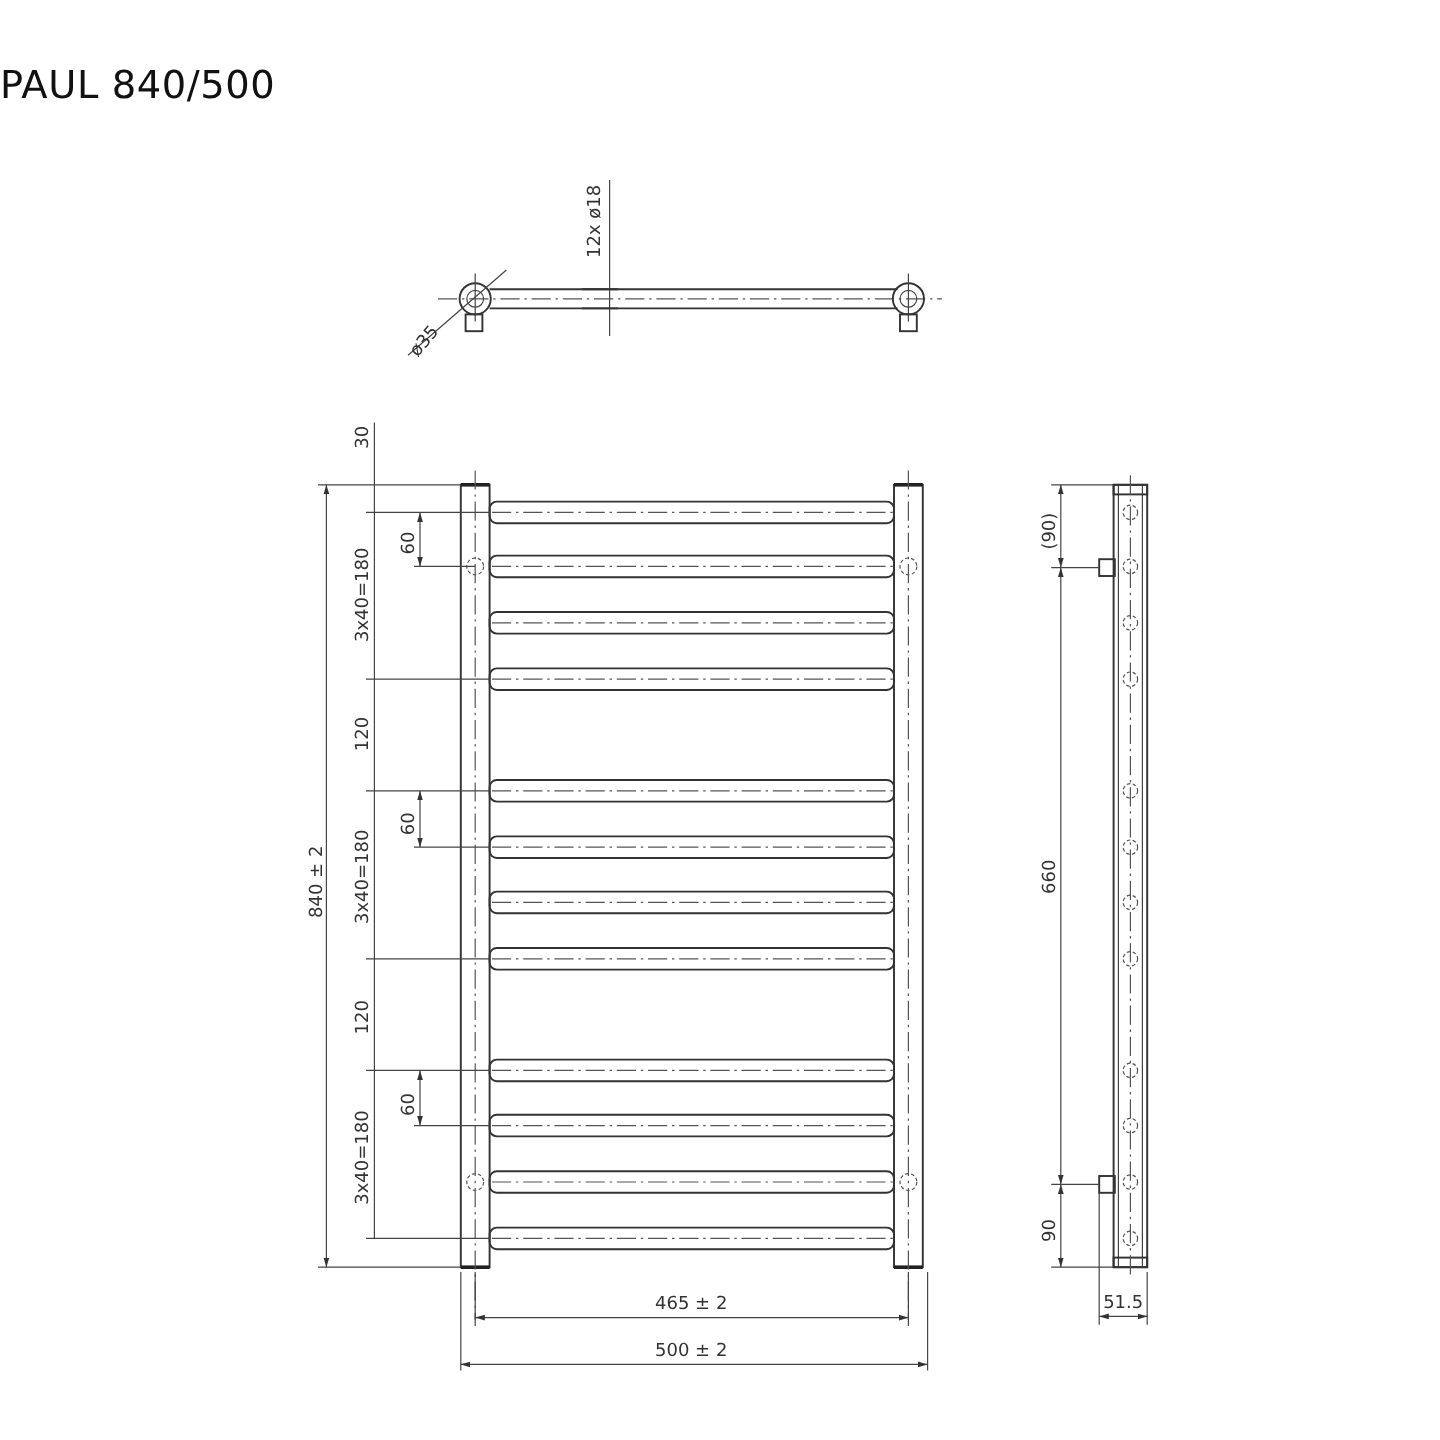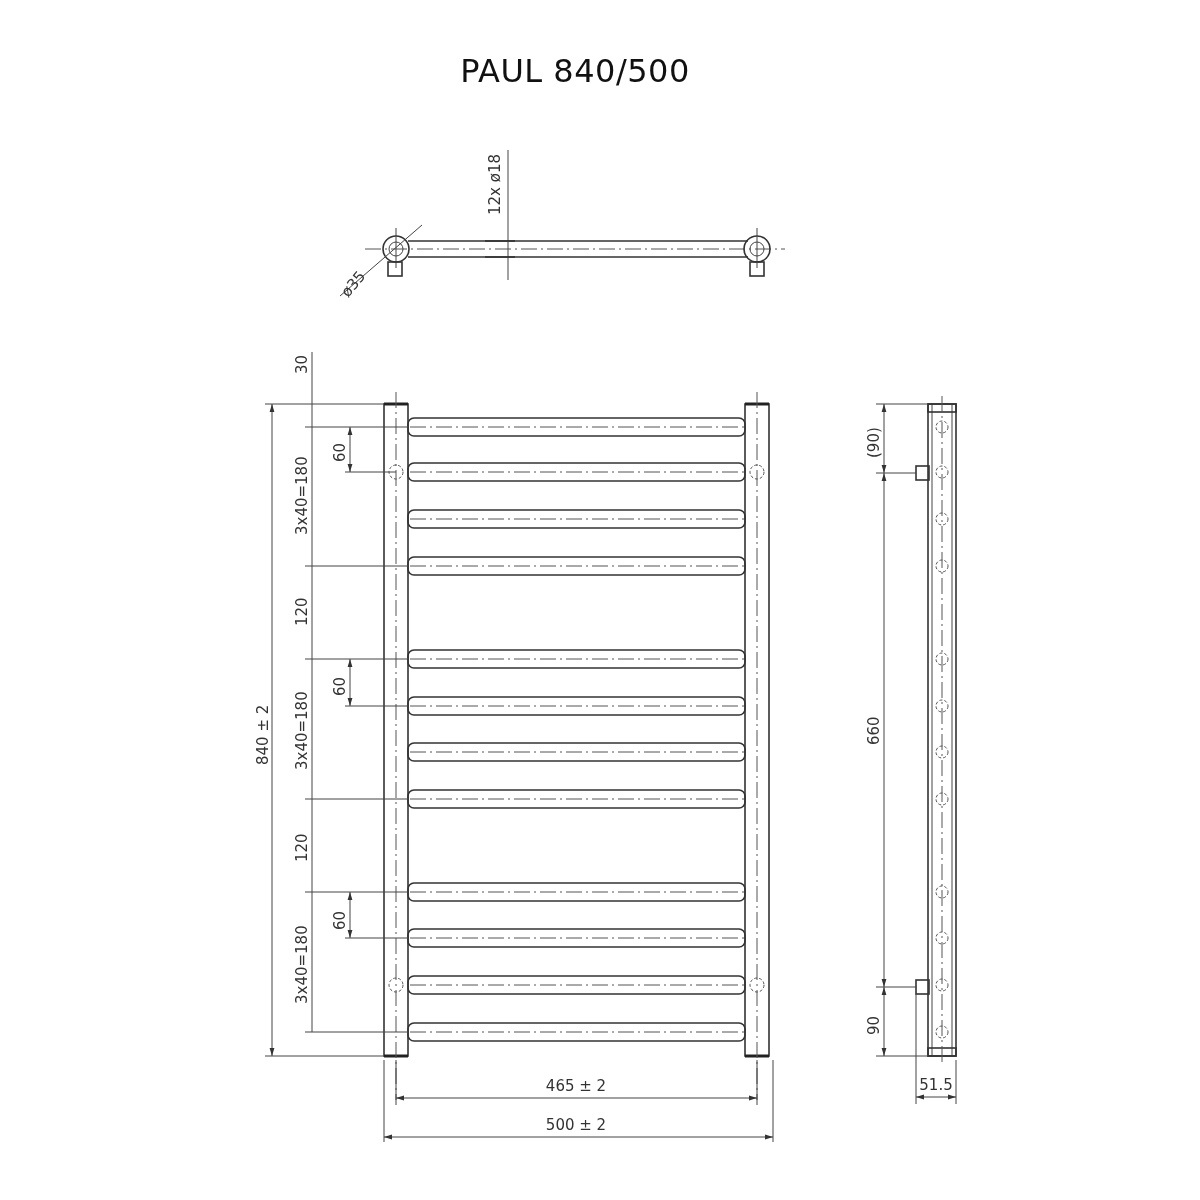--- a/index.html
+++ b/index.html
@@ -1,17 +1,17 @@
 <!DOCTYPE html>
 <html><head>
 <meta charset="utf-8">
 <style>
   html, body { margin: 0; padding: 0; background: #ffffff; }
   body { width: 1200px; height: 1200px; position: relative; overflow: hidden; font-family: "DejaVu Sans", sans-serif; }
-  #title { position: absolute; left: 0; top: 52px; width: 1150px; text-align: center; font-size: 32px; color: #111; letter-spacing: 0.5px; }
+  #title { position: absolute; left: 0; top: 52px; width: 1150px; text-align: left; font-size: 32px; color: #111; letter-spacing: 0.5px; }
   svg { position: absolute; left: 0; top: 0; }
   .ln { stroke: #333; stroke-width: 1.6; fill: none; }
   .thin { stroke: #444; stroke-width: 1; fill: none; }
   .ctr { stroke: #555; stroke-width: 1; fill: none; stroke-dasharray: 16 4 2 4; }
   .dim { fill: #333; font-size: 15px; font-family: "DejaVu Sans", sans-serif; }
   .hole { stroke: #555; stroke-width: 1; fill: none; stroke-dasharray: 3 2; }
 </style>
 </head>
 <body>
 

